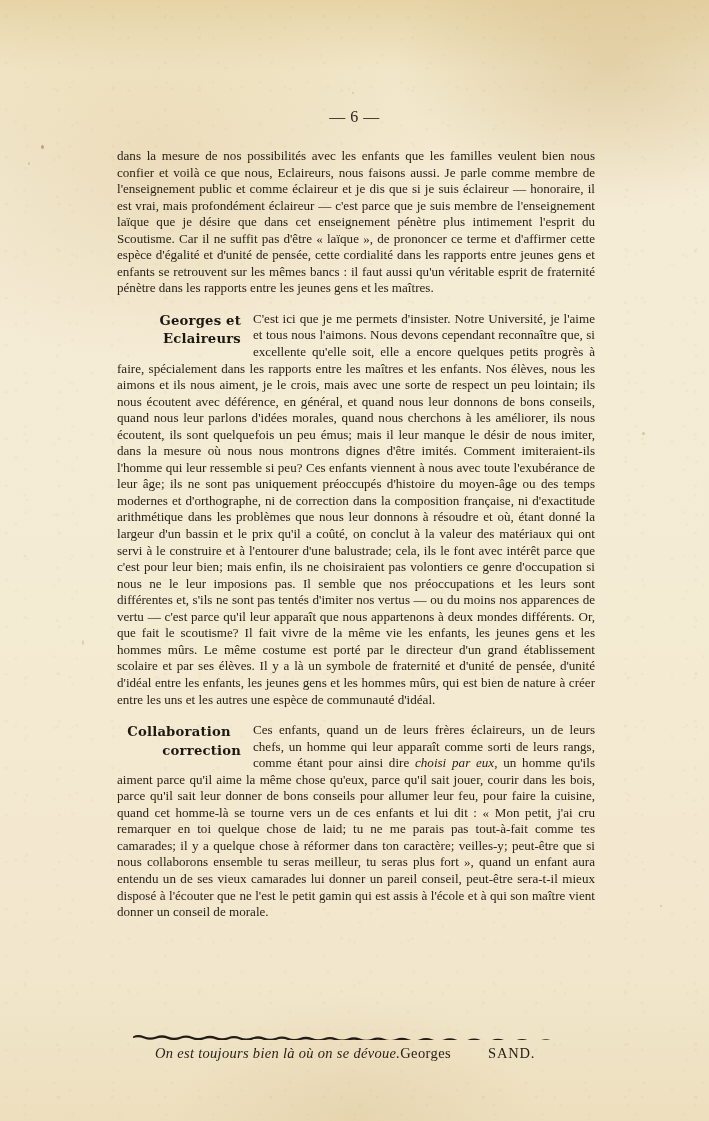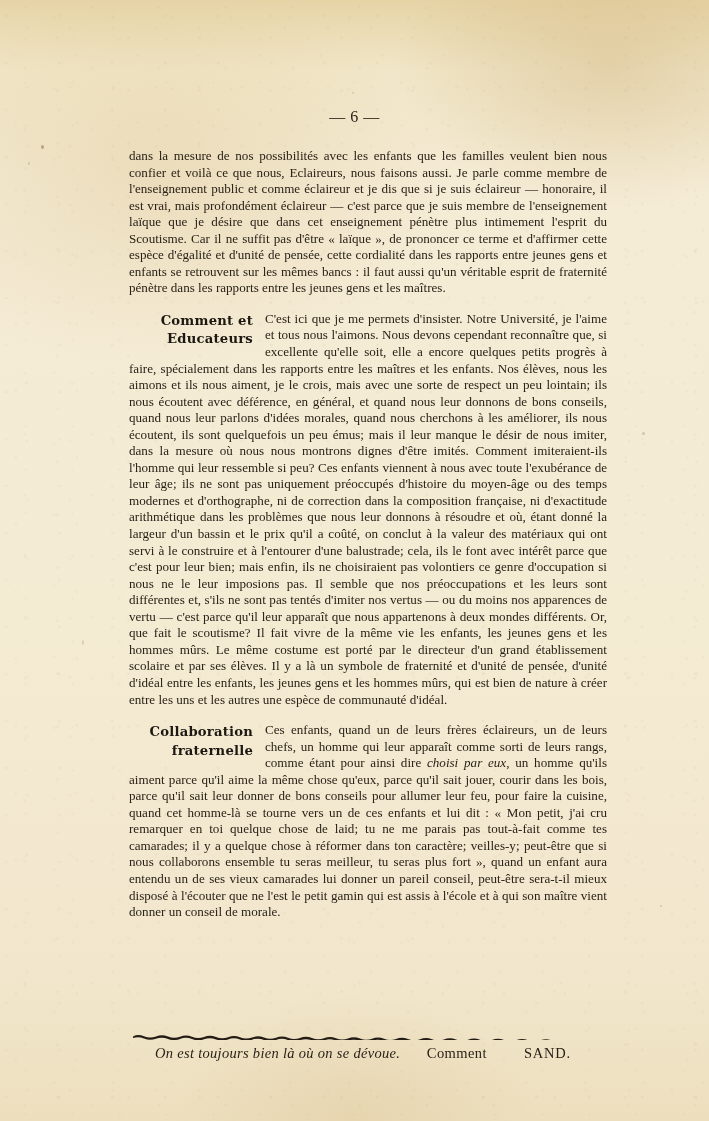--- a/index.html
+++ b/index.html
@@ -66,21 +66,20 @@
     left: 117px;
     top: 148px;
     width: 478px;
     color: #2a2218;
     font-size: 13.1px;
     line-height: 16.55px;
     text-align: justify;
     text-justify: inter-word;
     -webkit-hyphens: none;
     hyphens: none;
-    margin-left: 12px;
   }
   #textblock p {
     margin: 0;
     text-align: justify;
   }
   .para-gap { height: 14px; }
 
   
   .sec-head {
     float: left;
@@ -88,21 +87,21 @@
     margin: 1px 12px 0 0;
     font-family: "DejaVu Serif", "Liberation Serif", serif;
     font-weight: bold;
     font-size: 13.2px;
     line-height: 18.5px;
     color: #1d1812;
     letter-spacing: .2px;
   }
   .sec-head .l1 { display: block; text-align: right; }
   .sec-head .l2 { display: block; text-align: right; }
-  .sec-head.split .l1 { text-align: right; }
+  .sec-head.split .l1 { text-align: center; }
 
   em.it { }
 
   
   #rule {
     position: absolute;
     left: 133px;
     top: 1033px;
     width: 444px;
     height: 7px;
@@ -110,21 +109,20 @@
   }
   #rule svg { display: block; }
 
   #footer {
     position: absolute;
     left: 133px;
     top: 1045px;
     width: 444px;
     display: flex;
     align-items: baseline;
-    justify-content: space-between;
     color: #2a2218;
   }
   #quote {
     font-style: italic;
     font-size: 14.5px;
     letter-spacing: .3px;
     margin-left: 22px;
   }
   #attrib {
     font-size: 14.5px;
@@ -149,41 +147,41 @@
 
   <div id="folio">— 6 —</div>
 
   <div id="textblock">
 
     <p>dans la mesure de nos possibilités avec les enfants que les familles veulent bien nous confier et voilà ce que nous, Eclaireurs, nous faisons aussi. Je parle comme membre de l'enseignement public et comme éclaireur et je dis que si je suis éclaireur — honoraire, il est vrai, mais profondément éclaireur — c'est parce que je suis membre de l'enseignement laïque que je désire que dans cet enseignement pénètre plus intimement l'esprit du Scoutisme. Car il ne suffit pas d'être « laïque », de prononcer ce terme et d'affirmer cette espèce d'égalité et d'unité de pensée, cette cordialité dans les rapports entre jeunes gens et enfants se retrouvent sur les mêmes bancs : il faut aussi qu'un véritable esprit de fraternité pénètre dans les rapports entre les jeunes gens et les maîtres.</p>
 
     <div class="para-gap"></div>
 
     <div class="sec-head">
-      <span class="l1">Comment et</span>
-      <span class="l2">Educateurs</span>
+      <span class="l1">Georges et</span>
+      <span class="l2">Eclaireurs</span>
     </div>
     <p>C'est ici que je me permets d'insister. Notre Université, je l'aime et tous nous l'aimons. Nous devons cependant reconnaître que, si excellente qu'elle soit, elle a encore quelques petits progrès à faire, spécialement dans les rapports entre les maîtres et les enfants. Nos élèves, nous les aimons et ils nous aiment, je le crois, mais avec une sorte de respect un peu lointain; ils nous écoutent avec déférence, en général, et quand nous leur donnons de bons conseils, quand nous leur parlons d'idées morales, quand nous cherchons à les améliorer, ils nous écoutent, ils sont quelquefois un peu émus; mais il leur manque le désir de nous imiter, dans la mesure où nous nous montrons dignes d'être imités. Comment imiteraient-ils l'homme qui leur ressemble si peu? Ces enfants viennent à nous avec toute l'exubérance de leur âge; ils ne sont pas uniquement préoccupés d'histoire du moyen-âge ou des temps modernes et d'orthographe, ni de correction dans la composition française, ni d'exactitude arithmétique dans les problèmes que nous leur donnons à résoudre et où, étant donné la largeur d'un bassin et le prix qu'il a coûté, on conclut à la valeur des matériaux qui ont servi à le construire et à l'entourer d'une balustrade; cela, ils le font avec intérêt parce que c'est pour leur bien; mais enfin, ils ne choisiraient pas volontiers ce genre d'occupation si nous ne le leur imposions pas. Il semble que nos préoccupations et les leurs sont différentes et, s'ils ne sont pas tentés d'imiter nos vertus — ou du moins nos apparences de vertu — c'est parce qu'il leur apparaît que nous appartenons à deux mondes différents. Or, que fait le scoutisme? Il fait vivre de la même vie les enfants, les jeunes gens et les hommes mûrs. Le même costume est porté par le directeur d'un grand établissement scolaire et par ses élèves. Il y a là un symbole de fraternité et d'unité de pensée, d'unité d'idéal entre les enfants, les jeunes gens et les hommes mûrs, qui est bien de nature à créer entre les uns et les autres une espèce de communauté d'idéal.</p>
 
     <div class="para-gap"></div>
 
     <div class="sec-head split">
       <span class="l1">Collaboration</span>
-      <span class="l2">fraternelle</span>
+      <span class="l2">correction</span>
     </div>
     <p><span>Ces enfants, quand un de leurs frères éclaireurs, un de leurs chefs, un homme qui leur apparaît comme sorti de leurs rangs, comme étant pour ainsi dire </span><em class="it">choisi par eux</em><span>, un homme qu'ils aiment parce qu'il aime la même chose qu'eux, parce qu'il sait jouer, courir dans les bois, parce qu'il sait leur donner de bons conseils pour allumer leur feu, pour faire la cuisine, quand cet homme-là se tourne vers un de ces enfants et lui dit : « Mon petit, j'ai cru remarquer en toi quelque chose de laid; tu ne me parais pas tout-à-fait comme tes camarades; il y a quelque chose à réformer dans ton caractère; veilles-y; peut-être que si nous collaborons ensemble tu seras meilleur, tu seras plus fort », quand un enfant aura entendu un de ses vieux camarades lui donner un pareil conseil, peut-être sera-t-il mieux disposé à l'écouter que ne l'est le petit gamin qui est assis à l'école et à qui son maître vient donner un conseil de morale.</span></p>
 
   </div>
 
   <div id="rule">
     <svg width="444" height="7" viewBox="0 0 444 7" xmlns="http://www.w3.org/2000/svg" aria-hidden="true">
       <g fill="#241d15">
         <path d="M0 3.4 q5 -2.6 11 -0.2 q6 2.4 12 0.2 q6 -2.3 12 0.1 q6 2.5 12 0.2 q6 -2.4 12 0 q6 2.4 12 0.2 q6 -2.3 12 0.1 q6 2.5 12 0.2 q6 -2.4 12 0 q6 2.4 12 0.2 q6 -2.3 12 0.1 q6 2.5 12 0.2 q6 -2.4 12 0 q6 2.4 12 0.2 q6 -2.3 12 0.1 q6 2.5 12 0.2 q6 -2.4 12 0 q6 2.4 12 0.2 q6 -2.3 12 0.1 q6 2.5 12 0.2 q6 -2.4 12 0 q6 2.4 12 0.2 q6 -2.3 12 0.1 q6 2.5 12 0.2 q6 -2.4 12 0 q6 2.4 12 0.2 q6 -2.3 12 0.1 q6 2.5 12 0.2 q6 -2.4 12 0 q6 2.4 12 0.2 q6 -2.3 12 0.1 q6 2.5 12 0.2 q6 -2.4 12 0 q6 2.4 12 0.2 q6 -2.3 12 0.1 q6 2.5 12 0.2 l0 2.3 q-6 2.3 -12 -0.2 q-6 -2.4 -12 -0.1 q-6 2.3 -12 -0.1 q-6 -2.4 -12 -0.2 q-6 2.4 -12 0 q-6 -2.4 -12 -0.2 q-6 2.3 -12 -0.1 q-6 -2.5 -12 -0.2 q-6 2.4 -12 0 q-6 -2.4 -12 -0.2 q-6 2.3 -12 -0.1 q-6 -2.5 -12 -0.2 q-6 2.4 -12 0 q-6 -2.4 -12 -0.2 q-6 2.3 -12 -0.1 q-6 -2.5 -12 -0.2 q-6 2.4 -12 0 q-6 -2.4 -12 -0.2 q-6 2.3 -12 -0.1 q-6 -2.5 -12 -0.2 q-6 2.4 -12 0 q-6 -2.4 -12 -0.2 q-6 2.3 -12 -0.1 q-6 -2.5 -12 -0.2 q-6 2.4 -12 0 q-6 -2.4 -12 -0.2 q-6 2.3 -12 -0.1 q-6 -2.5 -12 -0.2 q-6 2.4 -12 0 q-6 -2.4 -12 -0.2 q-6 2.3 -12 -0.1 q-6 -2.5 -12 -0.2 q-6 2.4 -12 0 q-6 -2.4 -12 -0.2 q-6 2.3 -12 -0.1 q-6 -2.5 -12 -0.2 z"></path>
       </g>
     </svg>
   </div>
 
   <div id="footer">
     <div id="quote">On est toujours bien là où on se dévoue.</div>
-    <div id="attrib"><span>Comment</span> <span class="sand">SAND.</span></div>
+    <div id="attrib"><span>Georges</span> <span class="sand">SAND.</span></div>
   </div>
 
 </div>
 
 </body></html>

